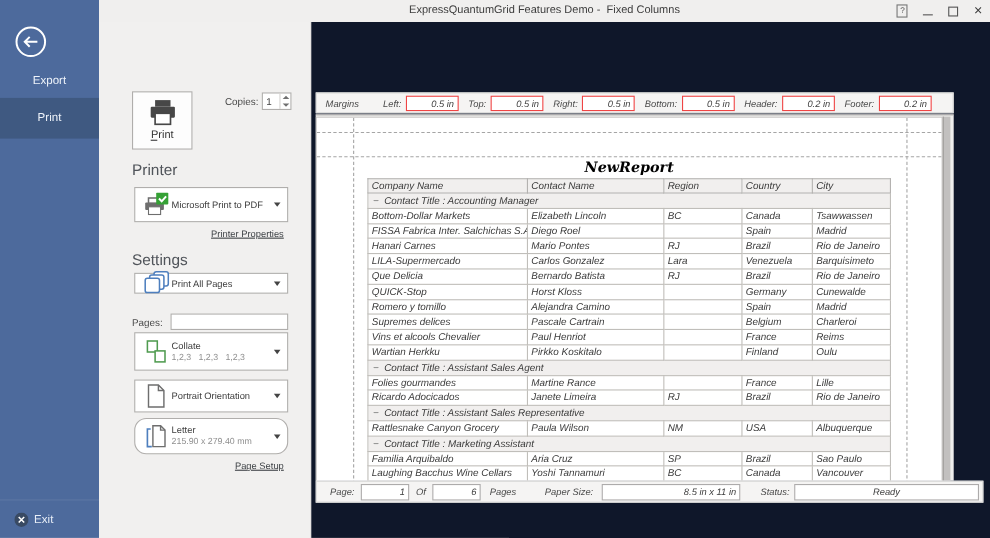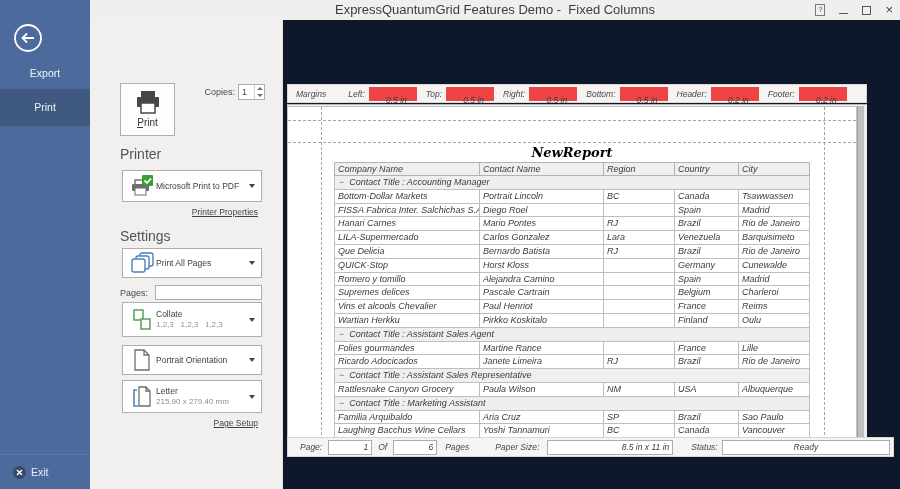--- a/index.html
+++ b/index.html
@@ -4,21 +4,21 @@
 <style>
   * { margin:0; padding:0; box-sizing:border-box; }
   html,body { background:#d8d8d8; }
   .window {
     position:relative; width:900px; height:489px; overflow:hidden;
     background:#f1f0ef; font-family:"Liberation Sans", sans-serif; color:#3e4246;
   }
   
   .titlebar { position:absolute; left:90px; top:0; right:0; height:20px; background:#f0efee; }
   .titlebar-title {
-    display:block; text-align:center; line-height:20px; font-size:13px; color:#3c3c3c; white-space:pre;
+    display:block; text-align:center; line-height:20px; font-size:10px; color:#3c3c3c; white-space:pre;
   }
   .titlebar-controls {
     position:absolute; right:7px; top:0; height:20px; display:flex; align-items:center; gap:14px;
   }
   .help-icon { width:10px; height:12px; border:1px solid #777; font-size:7.5px; line-height:10px; text-align:center; color:#555; }
   .min-icon  { width:9px; height:9px; position:relative; }
   .min-icon::after { content:""; position:absolute; left:0; right:0; bottom:1px; height:1px; background:#555; }
   .max-icon  { width:9px; height:9px; border:1px solid #555; }
   .close-icon{ font-size:13px; line-height:20px; color:#3c3c3c; }
   
@@ -50,39 +50,39 @@
   .h-printer  { top:126px; }
   .h-settings { top:208px; }
   .dd { position:absolute; left:32px; width:140px; background:#fff; border:1px solid #b0aeac;
         display:flex; align-items:center; padding:0 6px 0 5px; }
   .dd-icon { width:28px; display:flex; justify-content:center; align-items:center; }
   .dd-label { flex:1; font-size:8.5px; color:#3e3e3e; line-height:10px; }
   .dd-sub   { font-size:8px; color:#8f8f8f; white-space:pre; margin-top:1px; }
   .dd-arrow { width:0; height:0; border-left:3.5px solid transparent; border-right:3.5px solid transparent;
               border-top:4px solid #444; margin-left:3px; }
   .dd-printer     { top:150px; height:32px; }
-  .dd-range       { top:228px; height:30px; }
+  .dd-range       { top:228px; height:19px; }
   .dd-collate     { top:282px; height:35px; }
   .dd-orientation { top:325px; height:30px; }
-  .dd-paper       { top:360px; height:33px; }
+  .dd-paper       { top:360px; height:33px;border-radius:11px; }
   .pages-label { position:absolute; left:30px; top:268px; font-size:9px; color:#4a4a4a; }
   .pages-input { position:absolute; left:65px; top:265px; width:107px; height:15px; background:#fff;
                  border:1px solid #b0aeac; font-size:9px; padding:0 3px; font-family:"Liberation Sans",sans-serif; }
   .panel-link { position:absolute; left:60px; width:108px; text-align:right; font-size:8.5px; color:#3f4347;
                 text-decoration:underline; }
   .link-printer-props { top:187px; }
   .link-page-setup    { top:398px; }
   
   .preview { position:absolute; left:283px; top:20px; width:617px; height:469px; background:#0f172a;font-style:italic; }
   .margins-bar { position:absolute; left:4px; top:64px; width:580px; height:19px; background:#f5f4f3;
                  border:1px solid #d8d7d6; display:flex; align-items:center; padding-left:8px; font-size:8.5px; color:#4a4a4a; }
   .margins-title { margin-right:22px; }
   .margin-field { display:flex; align-items:center; margin-right:9px; }
   .margin-field .mf-label { margin-right:4px; }
-  .mf-box { width:48px; height:14px; background:#fff; border:7px solid #ef4444; font-size:8.5px;
+  .mf-box { width:48px; height:14px; background:#fff; border:1px solid #ef4444; font-size:8.5px;
             line-height:12px; text-align:right; padding-right:3px; color:#3e3e3e; }
   .viewport { position:absolute; left:4px; top:84px; width:580px; height:333px; background:#efeeed;
               border-top:1px solid #b9b7b5; overflow:hidden; }
   .page { position:absolute; left:0; top:1px; width:570px; height:400px; background:#fff;
           border:1px solid #c6c4c2; overflow:hidden; }
   .page-shadow { position:absolute; left:570px; top:1px; width:7px; height:332px; background:#c2c0bf;
                  border-left:1px solid #9e9c9a; }
   .dash-h { position:absolute; left:0; right:0; height:0; border-top:1px dashed #a5a5a5; }
   .dash-h1 { top:13px; } .dash-h2 { top:35px; }
   .dash-v { position:absolute; top:0; bottom:0; width:0; border-left:1px dashed #a5a5a5; }
@@ -302,21 +302,21 @@
                 <th>Country</th>
                 <th>City</th>
               </tr>
             </thead>
           <tbody>
               <tr class="group-row">
                 <td colspan="5"><span class="collapse-glyph">−</span><span>Contact Title : Accounting Manager</span></td>
               </tr>
               <tr>
                 <td class="c-first">Bottom-Dollar Markets</td>
-                <td>Portrait Lincoln</td>
+                <td>Elizabeth Lincoln</td>
                 <td>BC</td>
                 <td>Canada</td>
                 <td>Tsawwassen</td>
               </tr>
               <tr>
                 <td class="c-first">FISSA Fabrica Inter. Salchichas S.A.</td>
                 <td>Diego Roel</td>
                 <td></td>
                 <td>Spain</td>
                 <td>Madrid</td>

